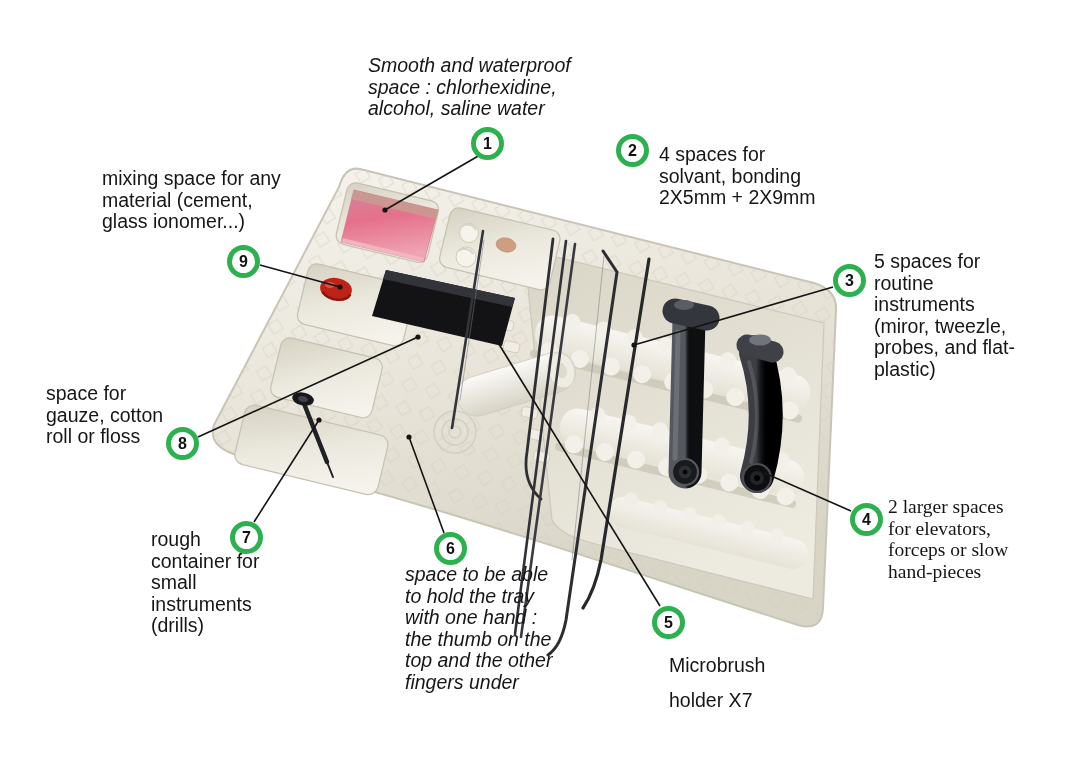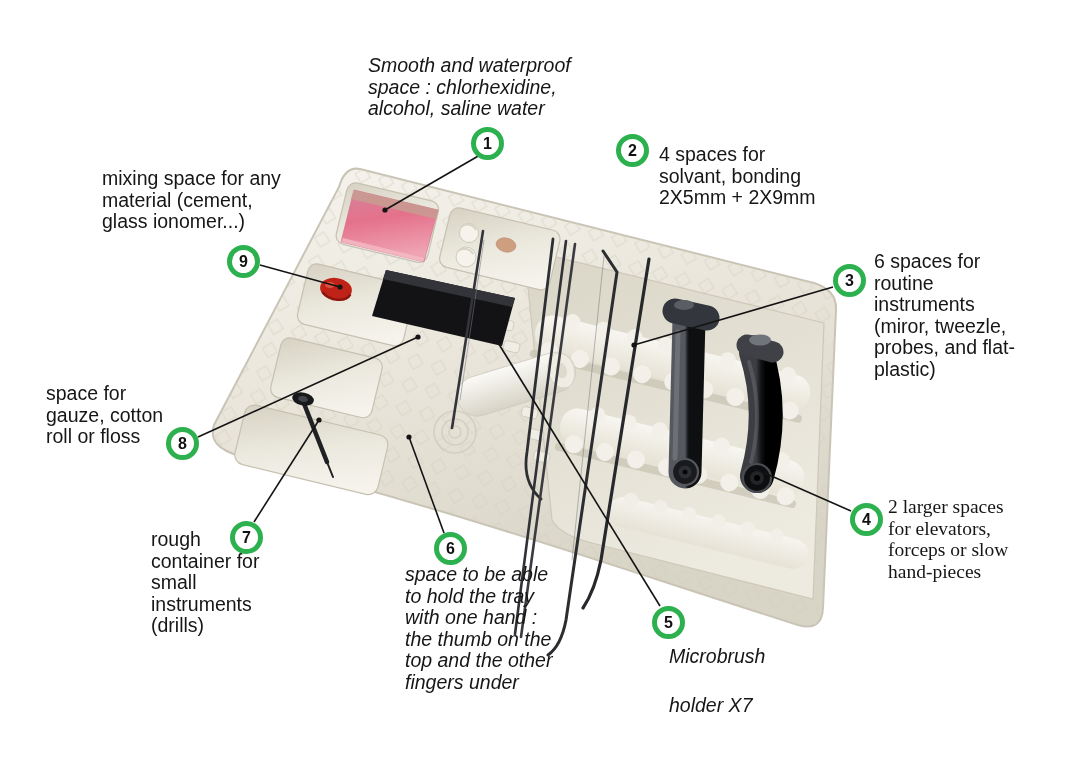--- a/index.html
+++ b/index.html
@@ -21,21 +21,21 @@
   }
   
   .c1{left:471px;top:127px;} .c2{left:616px;top:134px;} .c3{left:833px;top:264px;}
   .c4{left:850px;top:503px;} .c5{left:652px;top:606px;} .c6{left:434px;top:532px;}
   .c7{left:230px;top:521px;} .c8{left:166px;top:427px;} .c9{left:227px;top:245px;}
   
   .t1{left:368px;top:55px;font-style:italic;}
   .t2{left:651px;top:144px;margin-left:8px;}
   .t3{left:874px;top:251px;}
   .t4{left:888px;top:496px;font-family:Liberation Serif, serif;}
-  .t5{left:669px;top:632px;line-height:49px;font-style:italic;}
+  .t5{left:669px;top:648px;line-height:35px;}
   .t6{left:405px;top:564px;font-style:italic;}
   .t7{left:151px;top:529px;}
   .t8{left:46px;top:383px;}
   .t9{left:102px;top:168px;}
 </style>
 </head>
 <body>
 
 <div class="stage">
 
@@ -291,21 +291,21 @@
   <div class="num-circle c9">
       <span>9</span>
     </div>
 
   <div class="label t1">Smooth and waterproof
 space : chlorhexidine,
 alcohol, saline water</div>
   <div class="label t2">4 spaces for
 solvant, bonding
 2X5mm + 2X9mm</div>
-  <div class="label t3">6 spaces for
+  <div class="label t3">5 spaces for
 routine
 instruments
 (miror, tweezle,
 probes, and flat-
 plastic)</div>
   <div class="label t4">2 larger spaces
 for elevators,
 forceps or slow
 hand-pieces</div>
   <div class="label t5">Microbrush

